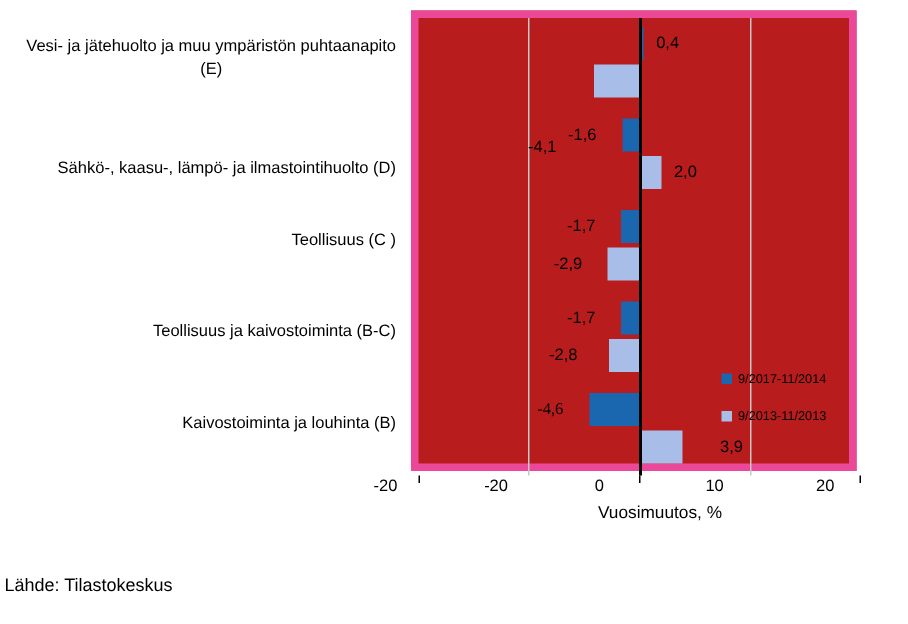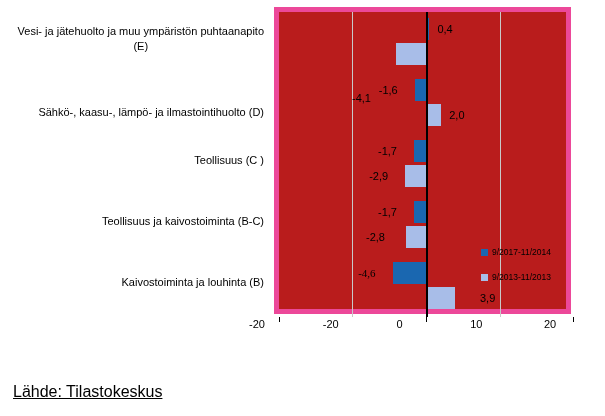--- a/index.html
+++ b/index.html
@@ -30,21 +30,21 @@
     position:absolute; top:318px; width:50px; text-align:left; font-size:11px;
   }
   .x-title {
     position:absolute; top:336px; left:340px; width:200px; text-align:center;
     font-size:11.5px;
   }
   .legend { position:absolute; left:202px; top:234px; z-index:5; }
   .legend-item { display:flex; align-items:center; height:12px; margin-bottom:13px; }
   .legend-swatch { width:7px; height:7px; margin-right:4px; flex:0 0 auto; }
   .legend-text { font-size:8.5px; white-space:nowrap; }
-  .source { position:absolute; left:13px; top:383px; font-size:16px;text-decoration:underline; }
+  .source { position:absolute; left:3px; top:383px; font-size:12px; }
 </style>
 </head>
 <body>
 
 <div class="canvas">
   <div class="plot" id="plot">
       <div class="tickmark" style="left: 0px;"></div>
       <div class="gridline" style="left: 73.25px; background: rgb(200, 200, 200);"></div>
       <div class="zero-line" style="left: 146.5px; background: rgb(0, 0, 0);"></div>
       <div class="tickmark" style="left: 147px;"></div>
@@ -89,14 +89,15 @@
       <div class="cat-label" style="top: 183px;">Teollisuus ja kaivostoiminta (B-C)</div>
       <div class="cat-label" style="top: 244px;">Kaivostoiminta ja louhinta (B)</div>
     </div>
   <div id="xticklabels">
       <div class="x-tick-label" style="left: 249px;">-20</div>
       <div class="x-tick-label" style="left: 322.75px;">-20</div>
       <div class="x-tick-label" style="left: 396.5px;">0</div>
       <div class="x-tick-label" style="left: 470.25px;">10</div>
       <div class="x-tick-label" style="left: 544px;">20</div>
     </div>
+  <div class="x-title">Vuosimuutos, %</div>
   <div class="source">Lähde: Tilastokeskus</div>
 </div>
 
 </body></html>

